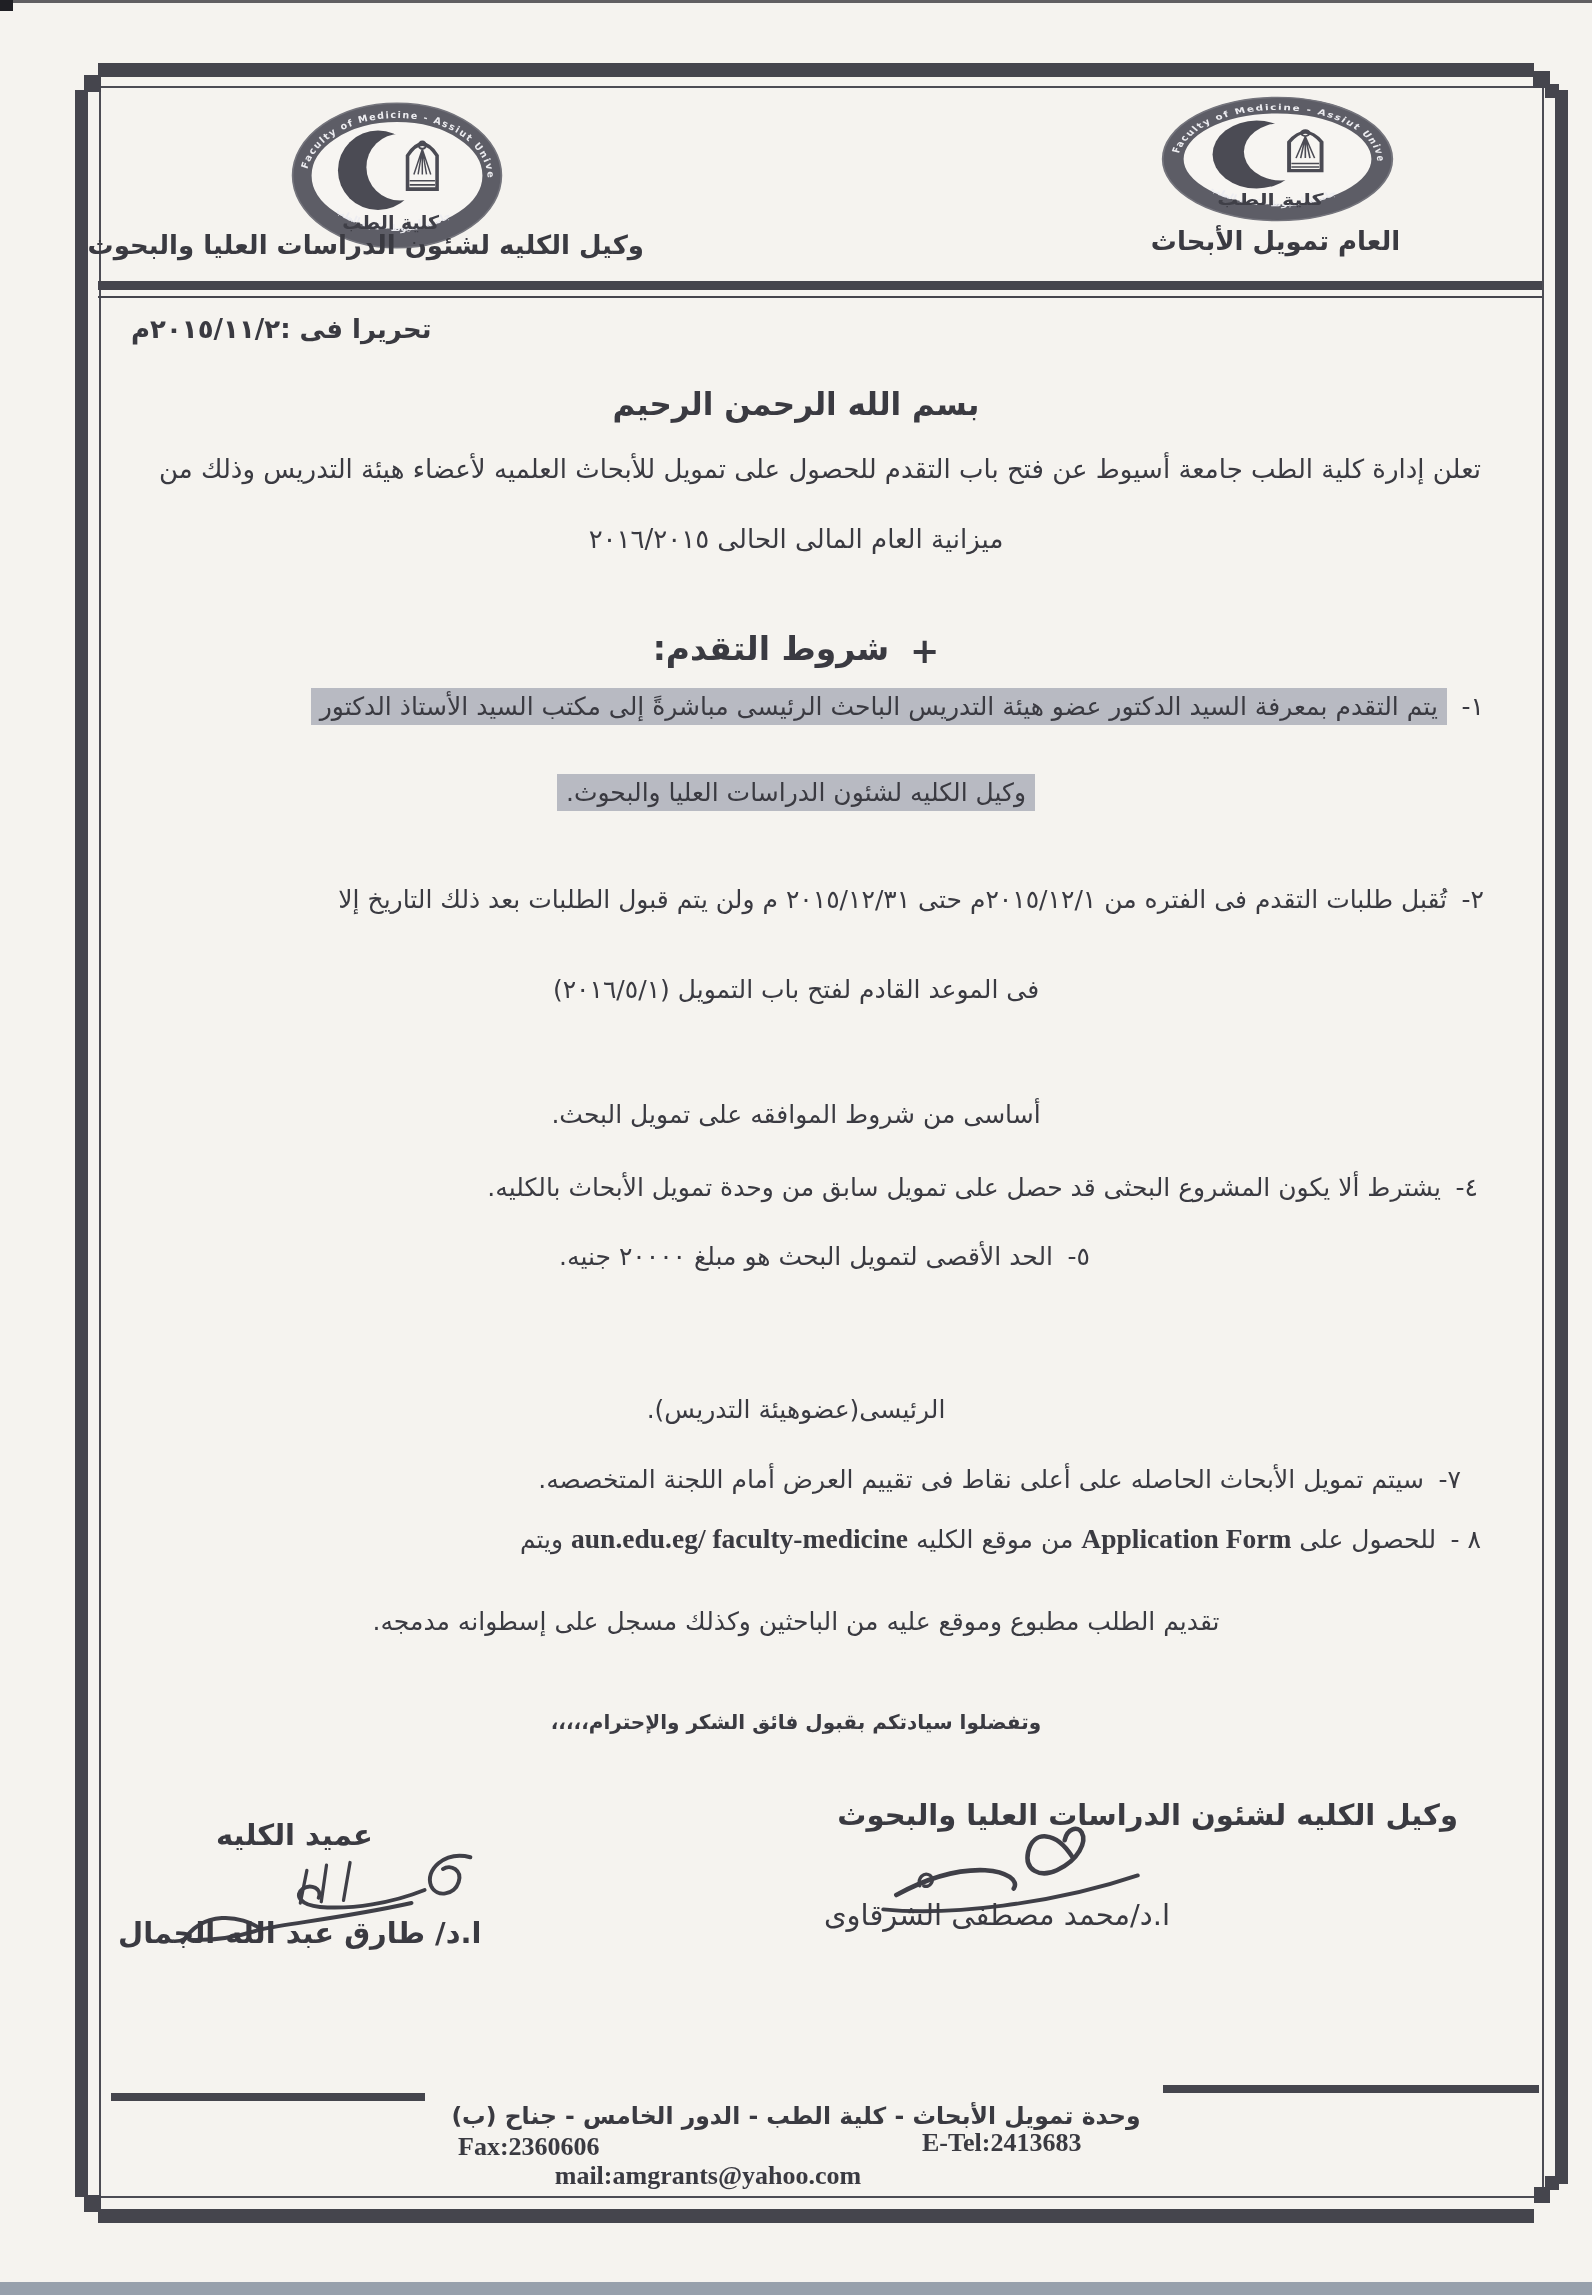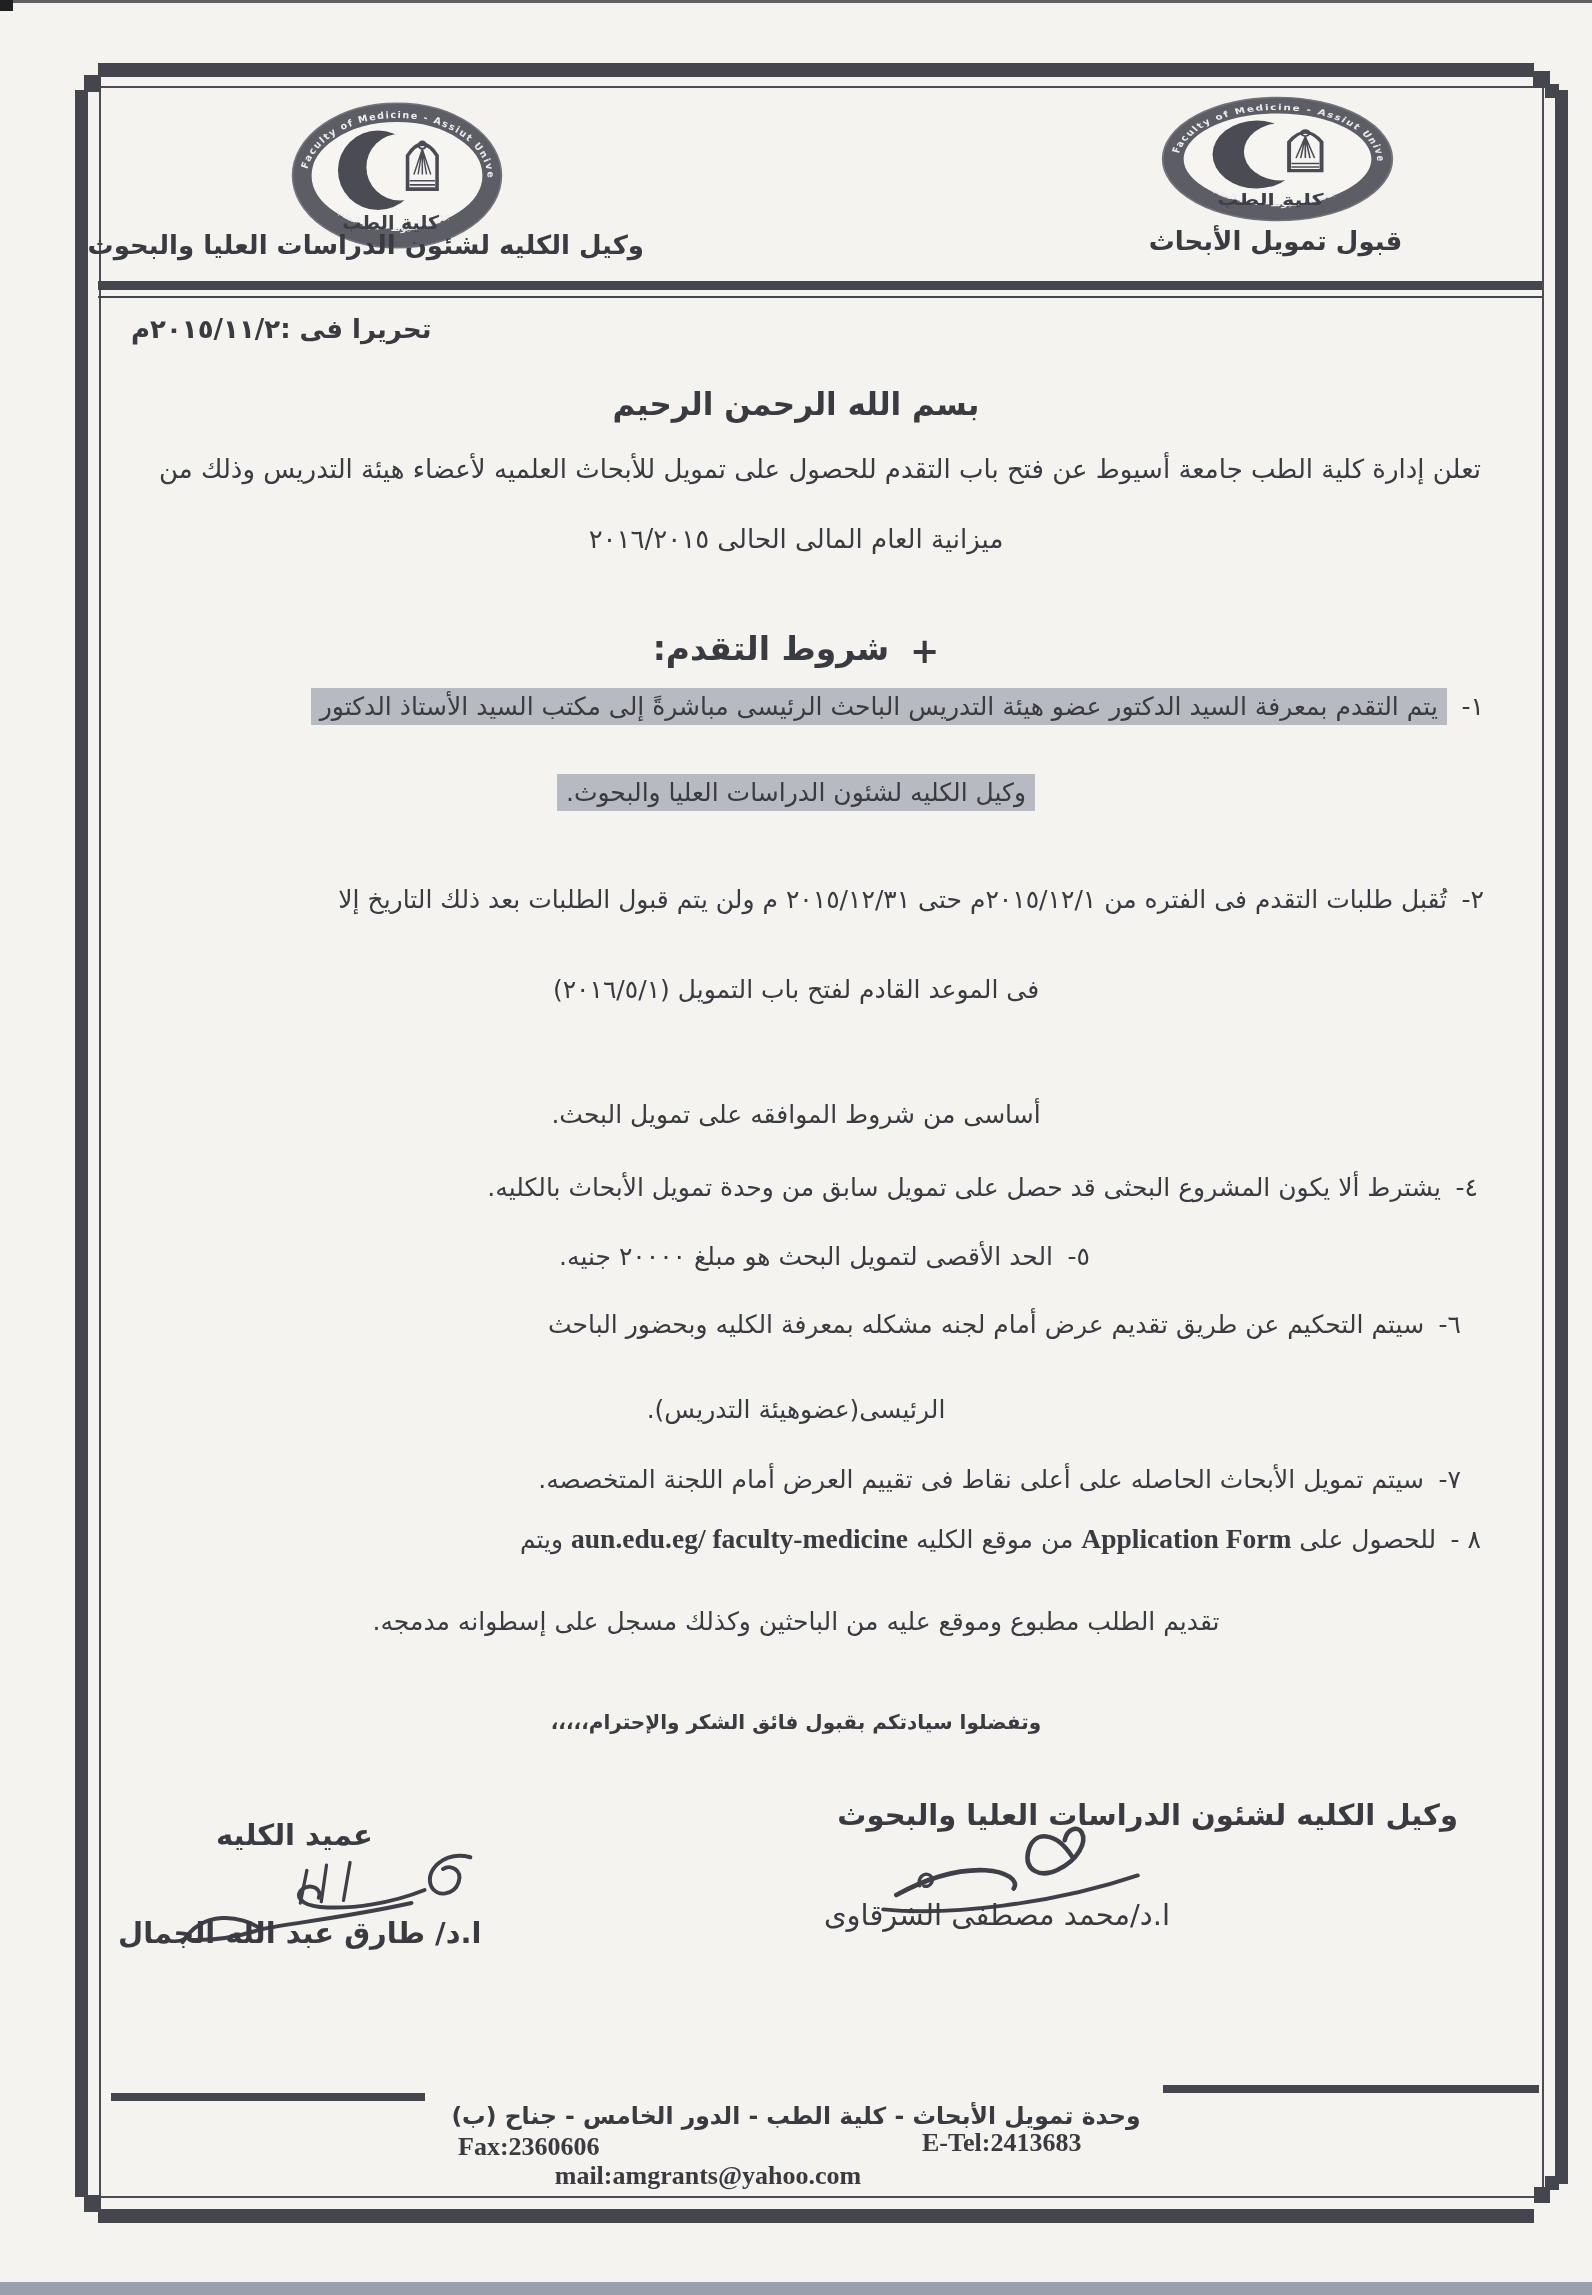--- a/index.html
+++ b/index.html
@@ -122,21 +122,21 @@
     <circle cx="92" cy="70" r="38" fill="#4b4b54"></circle>
     <circle cx="113" cy="67" r="32" fill="#f7f5f2"></circle>
     <g transform="translate(118,40)" stroke="#4b4b54" fill="none">
       <path d="M2 48 L2 16 Q16 -6 30 16 L30 48 Z" stroke-width="3.4"></path>
       <path d="M16 10 L8 34 M16 10 L12 34 M16 10 L16 34 M16 10 L20 34 M16 10 L24 34" stroke-width="1.4"></path>
       <path d="M4 40 H28 M4 44 H28" stroke-width="1.6"></path>
       <circle cx="16" cy="6" r="3.4" stroke-width="2"></circle>
     </g>
     <text x="104" y="126" text-anchor="middle" font-size="18" font-weight="bold" fill="#3f3f47">كلية الطب</text>
   </svg>
-  <div class="seal-title" style="left:1073px;top:226px;width:405px;text-align:center;">قبول تمويل الأبحاث</div>
+  <div class="seal-title" style="left:1073px;top:226px;width:405px;text-align:center;">العام تمويل الأبحاث</div>
 
   <div class="sep-thick"></div>
   <div class="sep-thin"></div>
 
   <div class="t date">تحريرا فى :٢٠١٥/١١/٢م</div>
   <div class="t center bismillah">بسم الله الرحمن الرحيم</div>
 
   <div class="t intro1">تعلن إدارة كلية الطب جامعة أسيوط عن فتح باب التقدم للحصول على تمويل للأبحاث العلميه لأعضاء هيئة التدريس وذلك من</div>
   <div class="t center intro2">ميزانية العام المالى الحالى ٢٠١٦/٢٠١٥</div>
 
@@ -164,24 +164,20 @@
   <div class="t item i4" style="top:1172px;">
     <span class="num">٤-</span>
     <span>يشترط ألا يكون المشروع البحثى قد حصل على تمويل سابق من وحدة تمويل الأبحاث بالكليه.</span>
   </div>
 
   <div class="t item i5" style="top:1241px;position:absolute;">
     <span class="num">٥-</span>
     <span>الحد الأقصى لتمويل البحث هو مبلغ ٢٠٠٠٠ جنيه.</span>
   </div>
 
-  <div class="t item i6l1">
-    <span class="num">٦-</span>
-    <span>سيتم التحكيم عن طريق تقديم عرض أمام لجنه مشكله بمعرفة الكليه وبحضور الباحث</span>
-  </div>
   <div class="t center item i6l2">الرئيسى(عضوهيئة التدريس).</div>
 
   <div class="t item i7">
     <span class="num">٧-</span>
     <span>سيتم تمويل الأبحاث الحاصله على أعلى نقاط فى تقييم العرض أمام اللجنة المتخصصه.</span>
   </div>
 
   <div class="t item i8l1">
     <span class="num">٨ -</span>
     <span>للحصول على</span>

